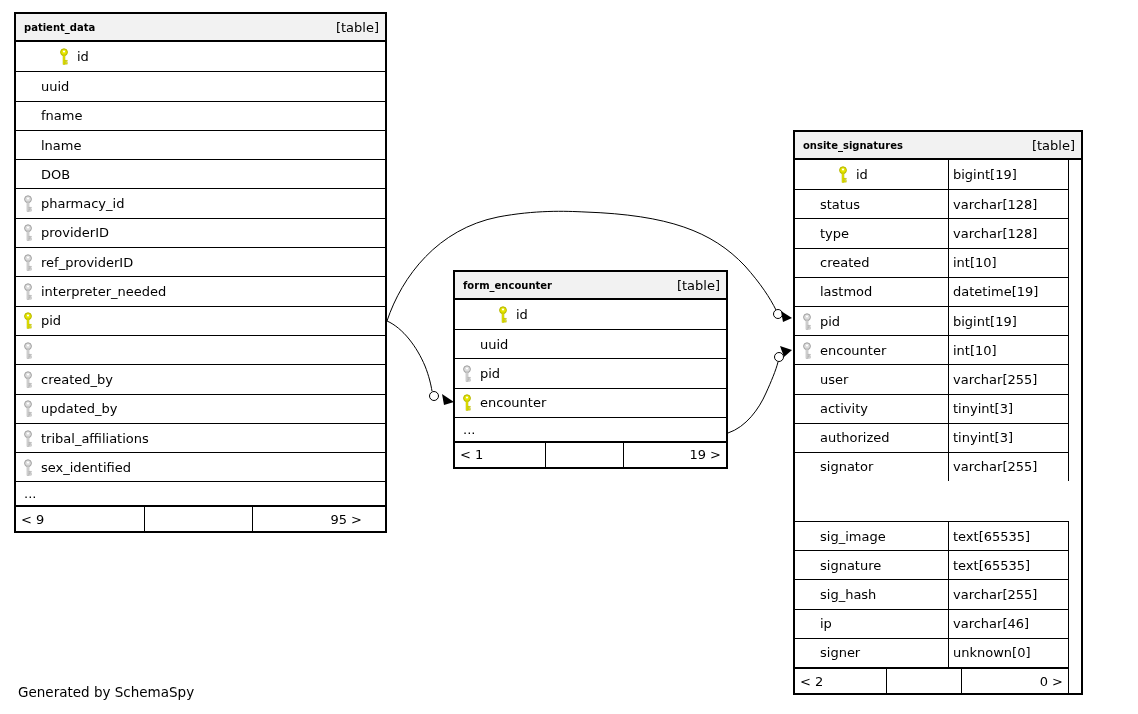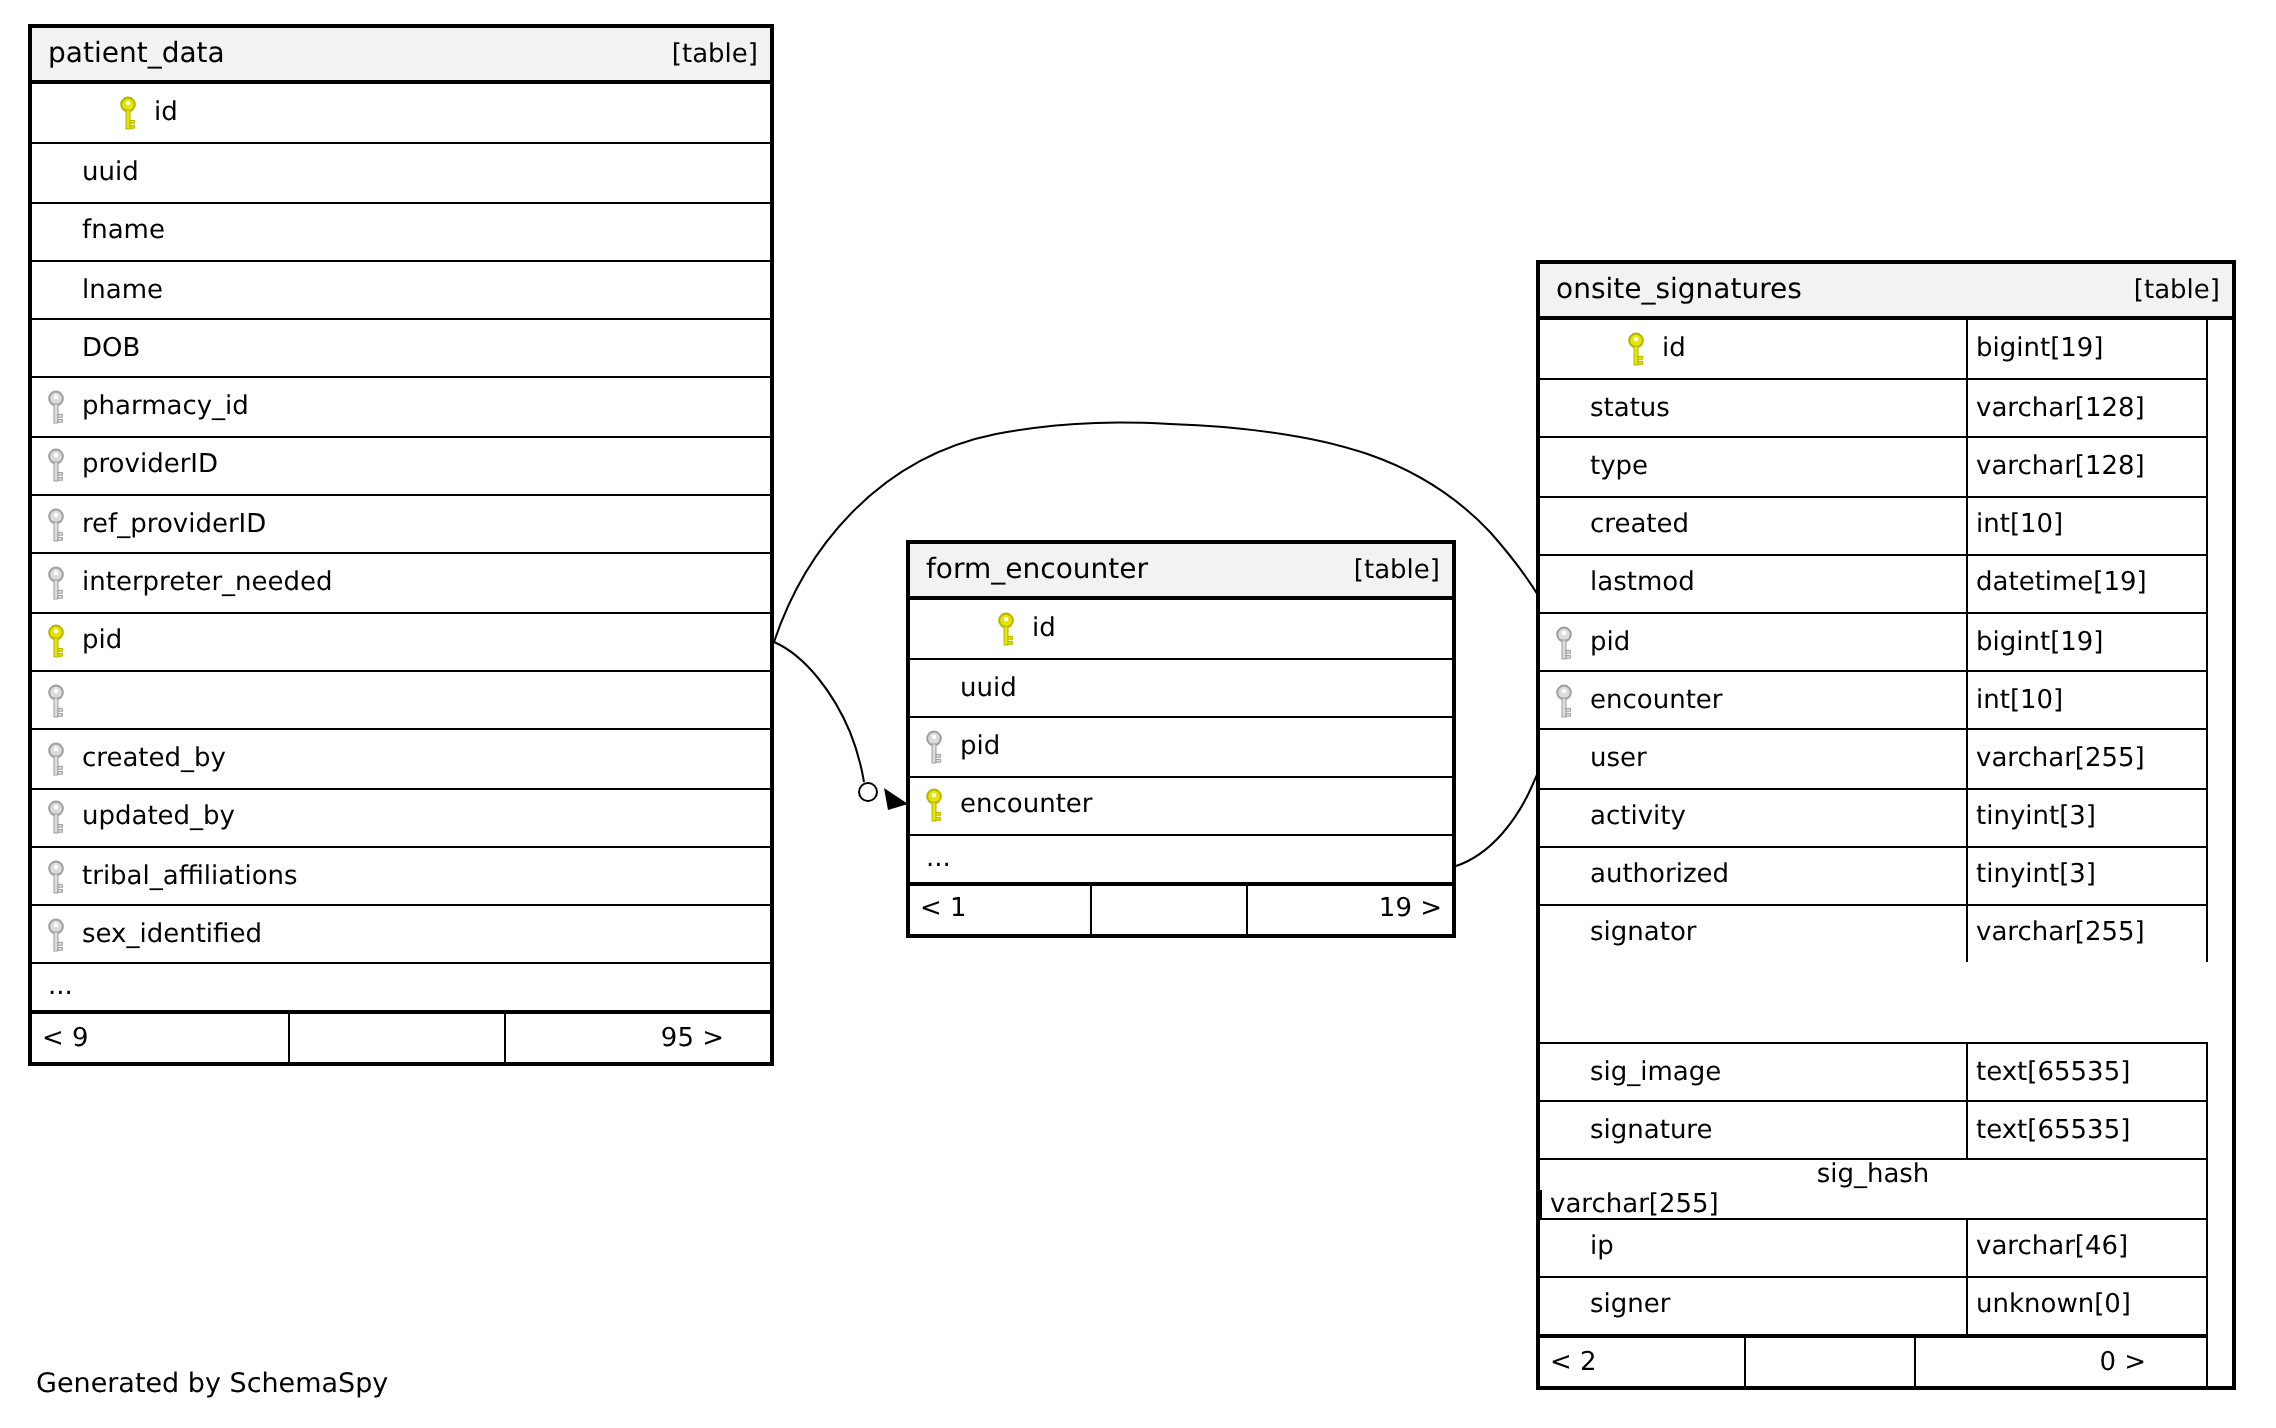--- a/index.html
+++ b/index.html
@@ -10,21 +10,21 @@
   .canvas{position:absolute;inset:0;}
   svg.relations{position:absolute;left:0;top:0;pointer-events:none;}
   .db-table{
     position:absolute;border:2px solid #000;background:#fff;box-sizing:border-box;
     font-size:13px;color:#000;
   }
   .thead{
     height:28px;box-sizing:border-box;border-bottom:2px solid #000;
     display:flex;align-items:center;padding:0 6px 0 8px;
   }
-  .tname{font-weight:normal;font-size:14px;}
+  .tname{font-weight:bold;font-size:10px;}
   .tbadge{margin-left:auto;font-size:13px;}
   .row{
     display:flex;align-items:center;border-top:1px solid #000;box-sizing:border-box;
     background:#fff;
   }
   .row.first{border-top:none;padding-left:36px;}
   .kicon{width:18px;margin-left:7px;display:flex;justify-content:flex-start;align-items:center;flex:none;}
   .cname{white-space:nowrap;}
   .ctype{
     border-left:1px solid #000;align-self:stretch;display:flex;align-items:center;
@@ -269,21 +269,21 @@
         <span class="cname" style="flex: 1 1 0%;">encounter</span>
       </div>
       <div class="row dots">...</div>
       <div class="tfoot">
         <span class="fcell left" style="width: 90px;">&lt; 1</span>
         <span class="fcell mid" style="width: 78px;"></span>
         <span class="fcell right" style="width: 103px;">19 &gt;</span>
       </div>
     </div>
 
-  <div class="db-table" style="left:768px;top:130px;width:350px;">
+  <div class="db-table" style="left:793px;top:130px;width:290px;">
       <div class="thead" style="background: rgb(242, 242, 242);">
         <span class="tname">onsite_signatures</span>
         <span class="tbadge">[table]</span>
       </div>
       <div class="row first" style="height: 29.2px; width: calc(100% - 12px); border-right: 1px solid rgb(0, 0, 0);">
         <span class="kicon">
           <svg width="10" height="17" viewBox="0 0 10 17">
             <circle cx="5" cy="4.2" r="3.4" fill="#e6e600" stroke="#b3b300" stroke-width="1"></circle>
             <circle cx="5" cy="3.5" r="1.1" fill="#ffffff"></circle>
             <rect x="4" y="7" width="2" height="9.5" fill="#e6e600" stroke="#b3b300" stroke-width="0.5"></rect>
@@ -363,21 +363,21 @@
       <div class="row" style="height: 29.2px; width: calc(100% - 12px); border-right: 1px solid rgb(0, 0, 0); margin-top: 40px;">
         <span class="kicon"></span>
         <span class="cname" style="flex: 1 1 0%;">sig_image</span>
         <span class="ctype" style="width: 120px;">text[65535]</span>
       </div>
       <div class="row" style="height: 29.2px; width: calc(100% - 12px); border-right: 1px solid rgb(0, 0, 0);">
         <span class="kicon"></span>
         <span class="cname" style="flex: 1 1 0%;">signature</span>
         <span class="ctype" style="width: 120px;">text[65535]</span>
       </div>
-      <div class="row" style="height: 29.2px; width: calc(100% - 12px); border-right: 1px solid rgb(0, 0, 0); flex-direction: column;">
+      <div class="row" style="height: 29.2px; width: calc(100% - 12px); border-right: 1px solid rgb(0, 0, 0);">
         <span class="kicon"></span>
         <span class="cname" style="flex: 1 1 0%;">sig_hash</span>
         <span class="ctype" style="width: 120px;">varchar[255]</span>
       </div>
       <div class="row" style="height: 29.2px; width: calc(100% - 12px); border-right: 1px solid rgb(0, 0, 0);">
         <span class="kicon"></span>
         <span class="cname" style="flex: 1 1 0%;">ip</span>
         <span class="ctype" style="width: 120px;">varchar[46]</span>
       </div>
       <div class="row" style="height: 29.2px; width: calc(100% - 12px); border-right: 1px solid rgb(0, 0, 0);">

